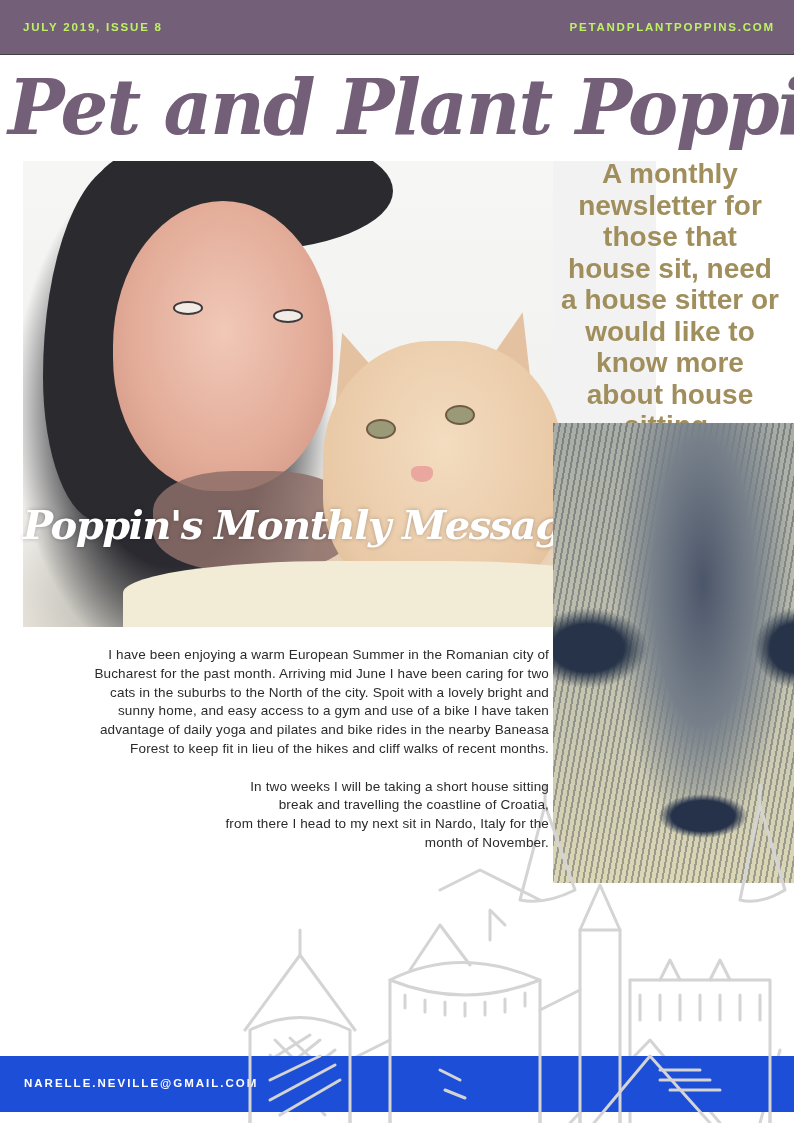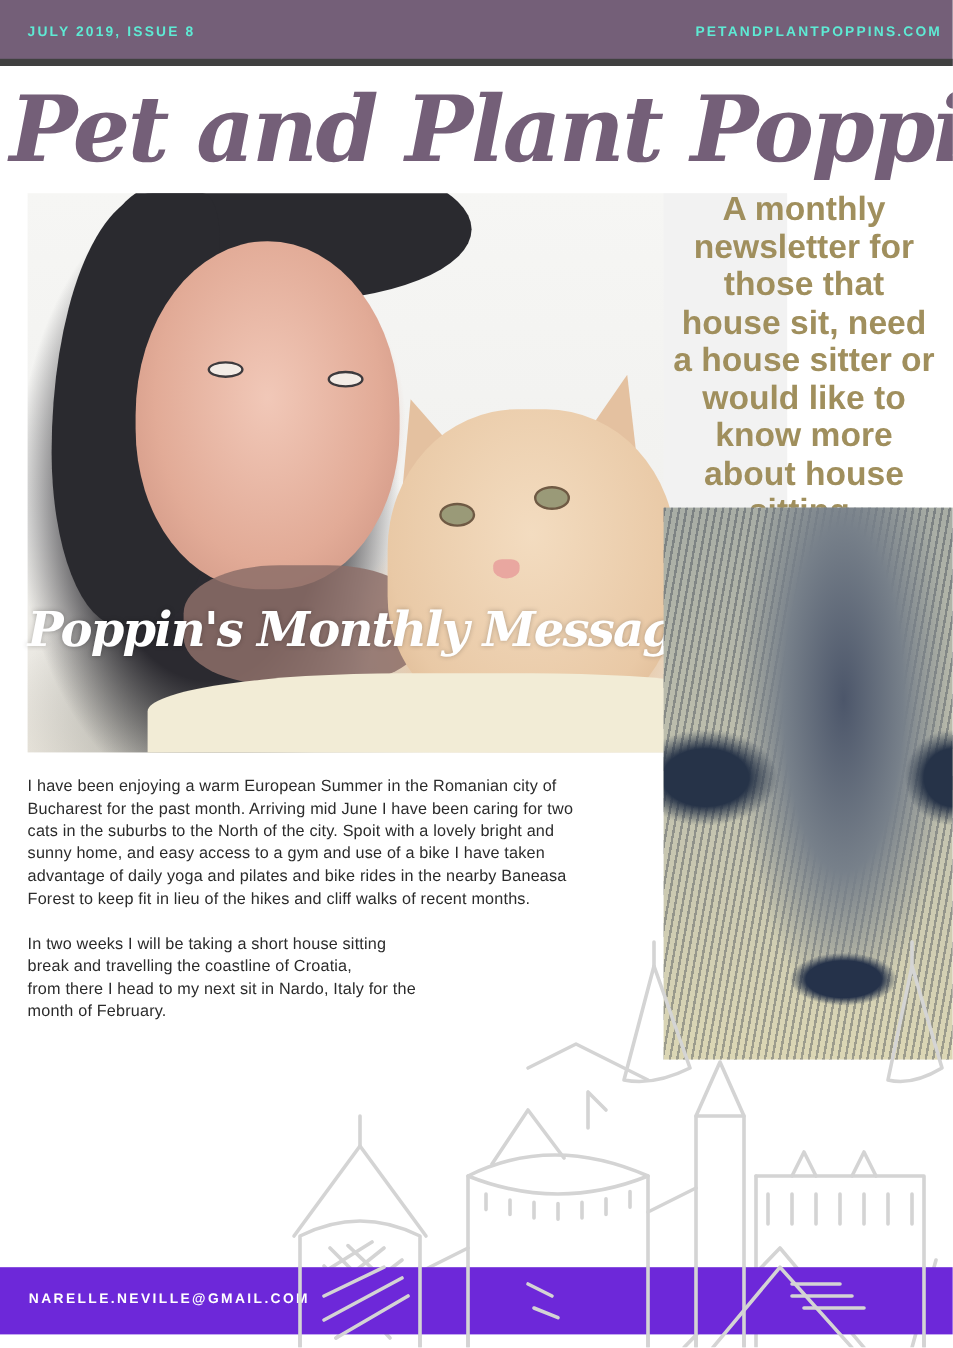--- a/index.html
+++ b/index.html
@@ -1,25 +1,25 @@
 <!DOCTYPE html>
 <html><head>
 <meta charset="utf-8">
 <style>
   * { box-sizing: border-box; margin: 0; padding: 0; }
   html, body { width: 794px; height: 1123px; background: #ffffff; overflow: hidden; }
   body { position: relative; font-family: "Liberation Sans", sans-serif; }
 
   .topbar {
     position: absolute; left: 0; top: 0; width: 794px; height: 55px;
-    background: #745f78; color: #5eead4;
-    border-bottom: 6px solid #404040;
+    background: #745f78; color: #bef264;
+    border-bottom: 1px solid #404040;
   }
   .topbar .issue { position: absolute; left: 23px; top: 21px; font-size: 11.5px; font-weight: bold; letter-spacing: 1.8px; }
-  .topbar .site  { position: absolute; right: 9px; top: 21px; font-size: 11.5px; font-weight: bold; letter-spacing: 1.8px; margin-left: 28px; }
+  .topbar .site  { position: absolute; right: 19px; top: 21px; font-size: 11.5px; font-weight: bold; letter-spacing: 1.8px; margin-left: 28px; }
 
   .masthead {
     position: absolute; left: 8px; top: 60px; width: 780px; height: 100px;
     font-family: "DejaVu Serif", serif; font-weight: bold; font-style: italic;
     font-size: 76px; line-height: 96px; color: #745f78; letter-spacing: -2px;
     white-space: nowrap; transform: scaleX(0.99); transform-origin: left;
   }
 
   .photo-main {
     position: absolute; left: 23px; top: 161px; width: 633px; height: 466px;
@@ -90,29 +90,29 @@
       repeating-linear-gradient(100deg, rgba(40,48,66,0.35) 0px, rgba(40,48,66,0.35) 2px, rgba(220,220,200,0) 2px, rgba(220,220,200,0) 6px),
       linear-gradient(180deg, #a8ada5 0%, #c6c5b0 60%, #dcd7b5 100%);
   }
 
   .castle {
     position: absolute; left: 240px; top: 780px; width: 554px; height: 343px;
     pointer-events: none;
   }
 
   .body-text {
-    position: absolute; left: 23px; top: 646px; width: 545px;
+    position: absolute; left: 4px; top: 646px; width: 545px;
     font-family: "Liberation Sans", sans-serif; font-size: 13.5px; line-height: 18.8px;
-    color: #2b2b2b; letter-spacing: 0.15px;
+    color: #2b2b2b; letter-spacing: 0.15px; text-align: right;
   }
   .body-text p { margin-bottom: 18.8px; white-space: pre-line; }
 
   .footer {
     position: absolute; left: 0; top: 1056px; width: 794px; height: 56px;
-    background: #6d28d9;
+    background: #1d4ed8;
   }
   .footer .email {
     position: absolute; left: 24px; top: 21px; font-size: 11.5px; font-weight: bold;
     color: #ffffff; letter-spacing: 2px;
   }
   .castle-over { position:absolute; left:240px; top:780px; width:554px; height:343px; pointer-events:none; }
 </style>
 </head>
 <body>
 
@@ -187,21 +187,21 @@
 <div class="body-text">
   <p>I have been enjoying a warm European Summer in the Romanian city of
 Bucharest for the past month. Arriving mid June I have been caring for two
 cats in the suburbs to the North of the city. Spoit with a lovely bright and
 sunny home, and easy access to a gym and use of a bike I have taken
 advantage of daily yoga and pilates and bike rides in the nearby Baneasa
 Forest to keep fit in lieu of the hikes and cliff walks of recent months.</p>
   <p>In two weeks I will be taking a short house sitting
 break and travelling the coastline of Croatia,
 from there I head to my next sit in Nardo, Italy for the
-month of February.</p>
+month of November.</p>
 </div>
 
 <div class="footer">
   <span class="email">NARELLE.NEVILLE@GMAIL.COM</span>
 </div>
 
 <svg class="castle-over" viewBox="0 0 554 343" xmlns="http://www.w3.org/2000/svg">
   <g fill="none" stroke="#d4d4d4" stroke-width="3" stroke-linecap="round" stroke-linejoin="round">
     <path d="M10 343 L10 276 M110 276 L110 343"></path>
     <path d="M30 300 L80 276 M30 320 L95 285 M40 335 L100 300"></path>

